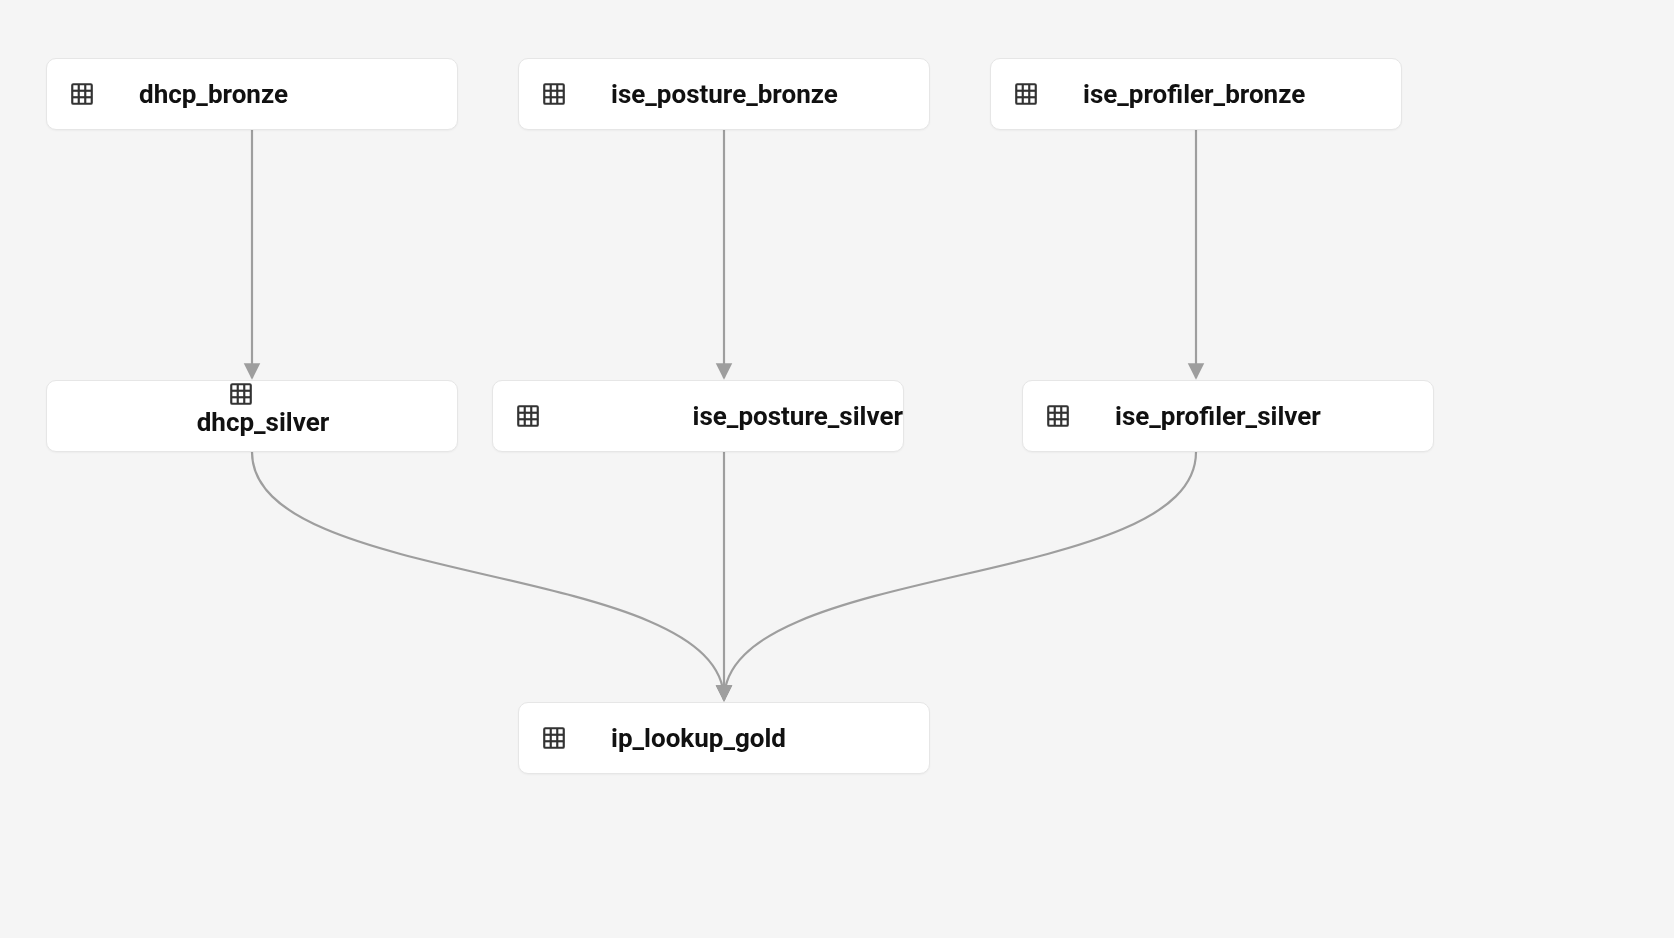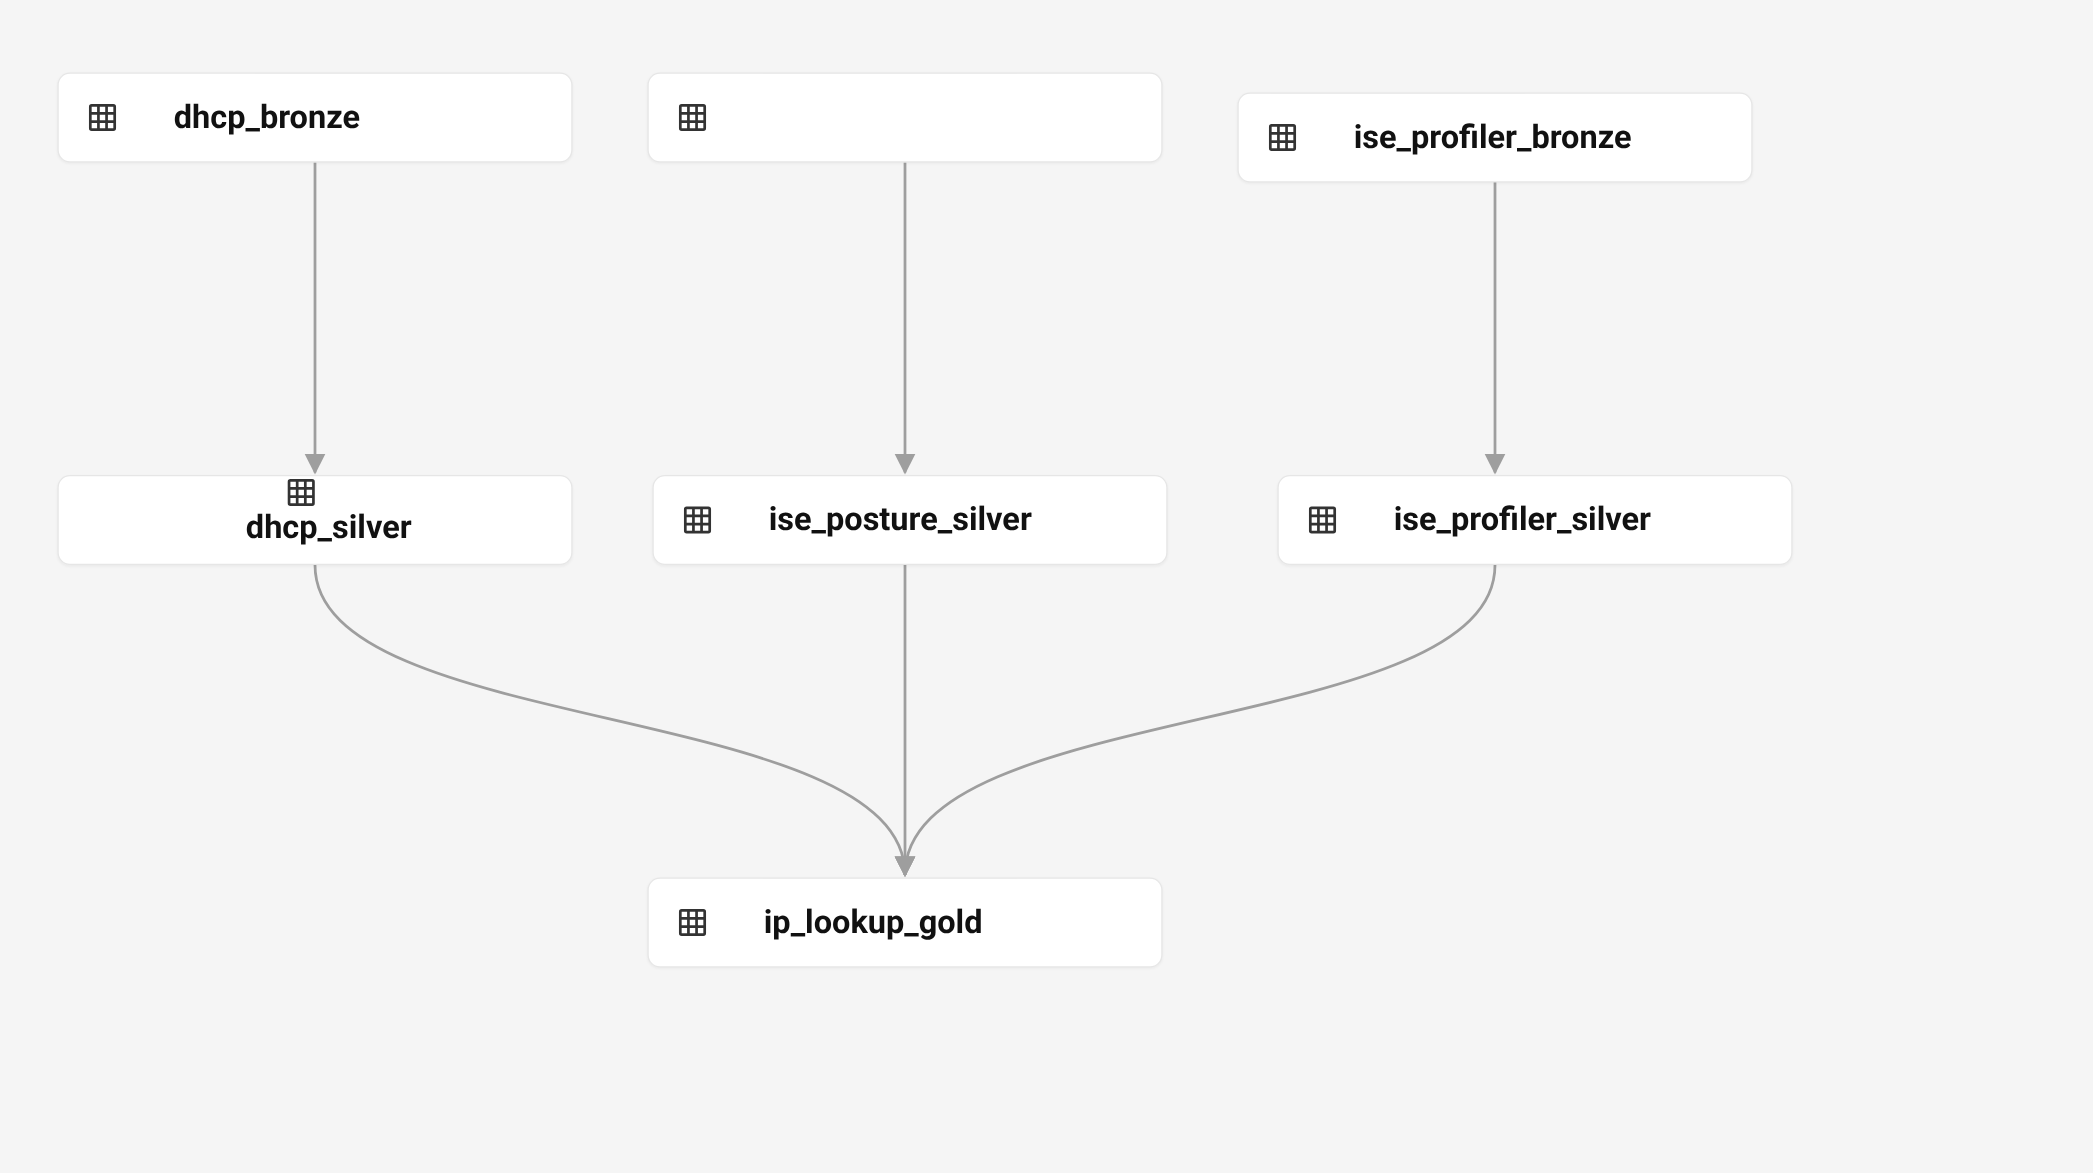--- a/index.html
+++ b/index.html
@@ -92,23 +92,24 @@
   <div class="node w-small" style="left:518px; top:58px;">
     <span class="icon">
       <svg viewBox="0 0 24 24" width="26" height="26" fill="none" stroke="currentColor" stroke-width="2">
         <rect x="3" y="3" width="18" height="18" rx="1"></rect>
         <line x1="3" y1="9" x2="21" y2="9"></line>
         <line x1="3" y1="15" x2="21" y2="15"></line>
         <line x1="9" y1="3" x2="9" y2="21"></line>
         <line x1="15" y1="3" x2="15" y2="21"></line>
       </svg>
     </span>
+    <span class="label">ise_posture_bronze</span>
   </div>
 
-  <div class="node w-small" style="left:990px; top:74px;">
+  <div class="node w-small" style="left:990px; top:58px;">
     <span class="icon">
       <svg viewBox="0 0 24 24" width="26" height="26" fill="none" stroke="currentColor" stroke-width="2">
         <rect x="3" y="3" width="18" height="18" rx="1"></rect>
         <line x1="3" y1="9" x2="21" y2="9"></line>
         <line x1="3" y1="15" x2="21" y2="15"></line>
         <line x1="9" y1="3" x2="9" y2="21"></line>
         <line x1="15" y1="3" x2="15" y2="21"></line>
       </svg>
     </span>
     <span class="label">ise_profiler_bronze</span>
@@ -120,21 +121,21 @@
         <rect x="3" y="3" width="18" height="18" rx="1"></rect>
         <line x1="3" y1="9" x2="21" y2="9"></line>
         <line x1="3" y1="15" x2="21" y2="15"></line>
         <line x1="9" y1="3" x2="9" y2="21"></line>
         <line x1="15" y1="3" x2="15" y2="21"></line>
       </svg>
     </span>
     <span class="label">dhcp_silver</span>
   </div>
 
-  <div class="node w-small" style="left:522px; top:380px;">
+  <div class="node w-small" style="left:492px; top:380px;justify-content:space-between;">
     <span class="icon">
       <svg viewBox="0 0 24 24" width="26" height="26" fill="none" stroke="currentColor" stroke-width="2">
         <rect x="3" y="3" width="18" height="18" rx="1"></rect>
         <line x1="3" y1="9" x2="21" y2="9"></line>
         <line x1="3" y1="15" x2="21" y2="15"></line>
         <line x1="9" y1="3" x2="9" y2="21"></line>
         <line x1="15" y1="3" x2="15" y2="21"></line>
       </svg>
     </span>
     <span class="label">ise_posture_silver</span>

